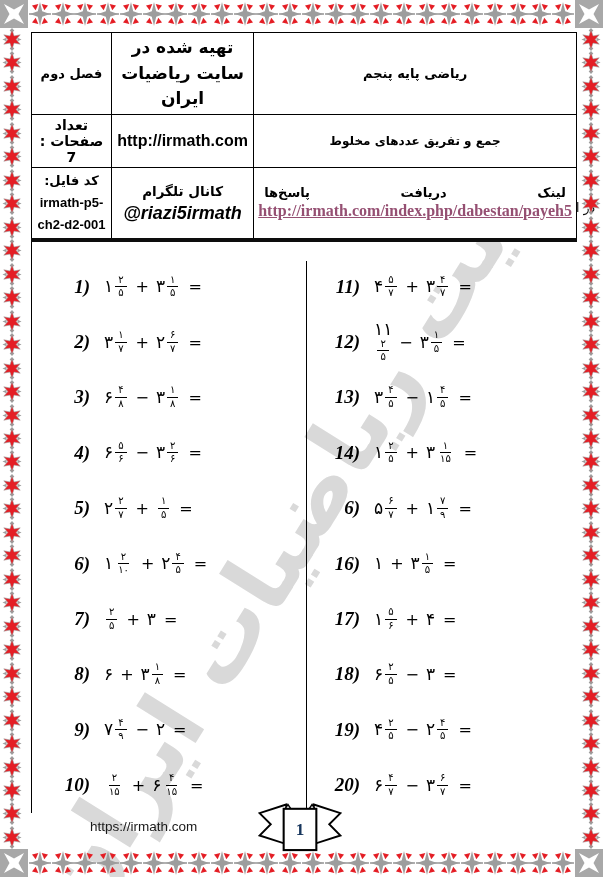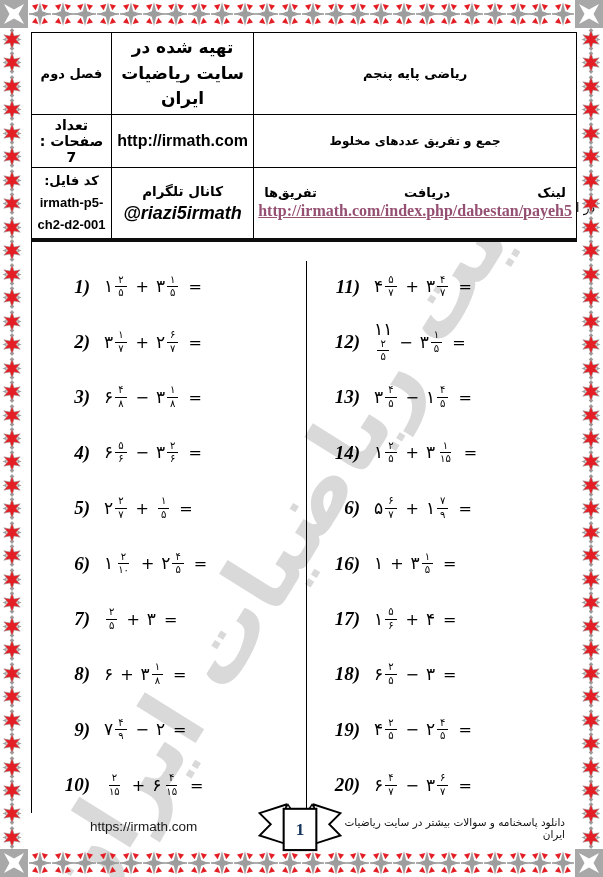--- a/index.html
+++ b/index.html
@@ -993,21 +993,21 @@
         <td class="cell-mid1">تهیه شده در سایت ریاضیات ایران</td>
         <td class="cell-chapter">فصل دوم</td>
       </tr>
       <tr style="height:46px">
         <td class="cell-sub">جمع و تفریق عددهای مخلوط</td>
         <td class="cell-url">http://irmath.com</td>
         <td class="cell-pages">تعداد صفحات : 7</td>
       </tr>
       <tr style="height:51px">
         <td class="cell-linkrow">
-          <div class="link-label">لینک دریافت تفریق‌ها</div>
+          <div class="link-label">لینک دریافت پاسخ‌ها</div>
           <div class="link-url">
             <span>http://irmath.com/index.php/dabestan/payeh5</span>
           </div>
         </td>
         <td>
           <div class="cell-tg1">کانال تلگرام</div>
           <div class="cell-tg2">@riazi5irmath</div>
         </td>
         <td class="cell-code">
           <span>کد فایل:</span>
@@ -1413,21 +1413,20 @@
                   <span class="fden">۷</span>
                 </span>
               </span>
               <span class="eq">=</span>
             </span>
           </div>
         </div>
     </div>
 
     <span class="footer-url">https://irmath.com</span>
-    <span class="footer-note">دانلود پاسخنامه و سوالات بیشتر در سایت ریاضیات ایران</span>
     <svg class="ribbon" width="86" height="58" viewBox="0 0 100 66">
       <polygon points="34,8 3,18 16,31 3,44 34,54" fill="#fff" stroke="#000" stroke-width="2.2"></polygon>
       <polygon points="66,8 97,18 84,31 97,44 66,54" fill="#fff" stroke="#000" stroke-width="2.2"></polygon>
       <polygon points="32,14 36,8 40,14" fill="#fff" stroke="#000" stroke-width="1.6"></polygon>
       <polygon points="68,14 64,8 60,14" fill="#fff" stroke="#000" stroke-width="1.6"></polygon>
       <rect x="31" y="13" width="38" height="48" fill="#fff" stroke="#000" stroke-width="2.4"></rect>
       <text x="50" y="44" text-anchor="middle">1</text>
     </svg>
 
   </div>

